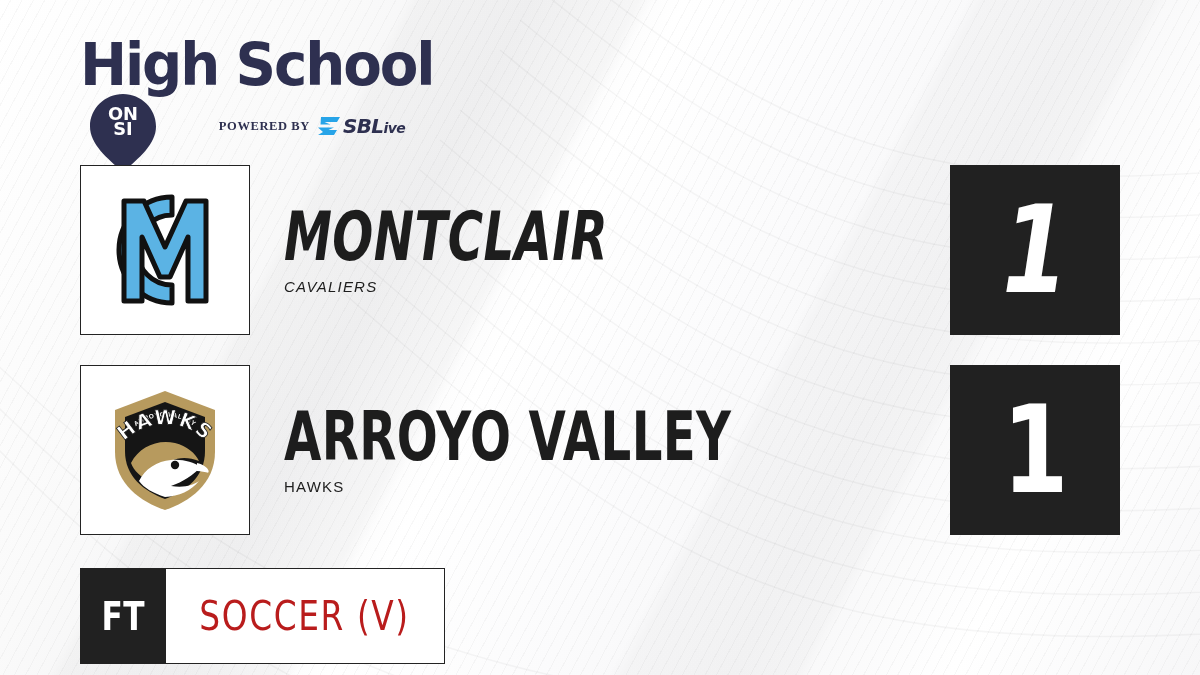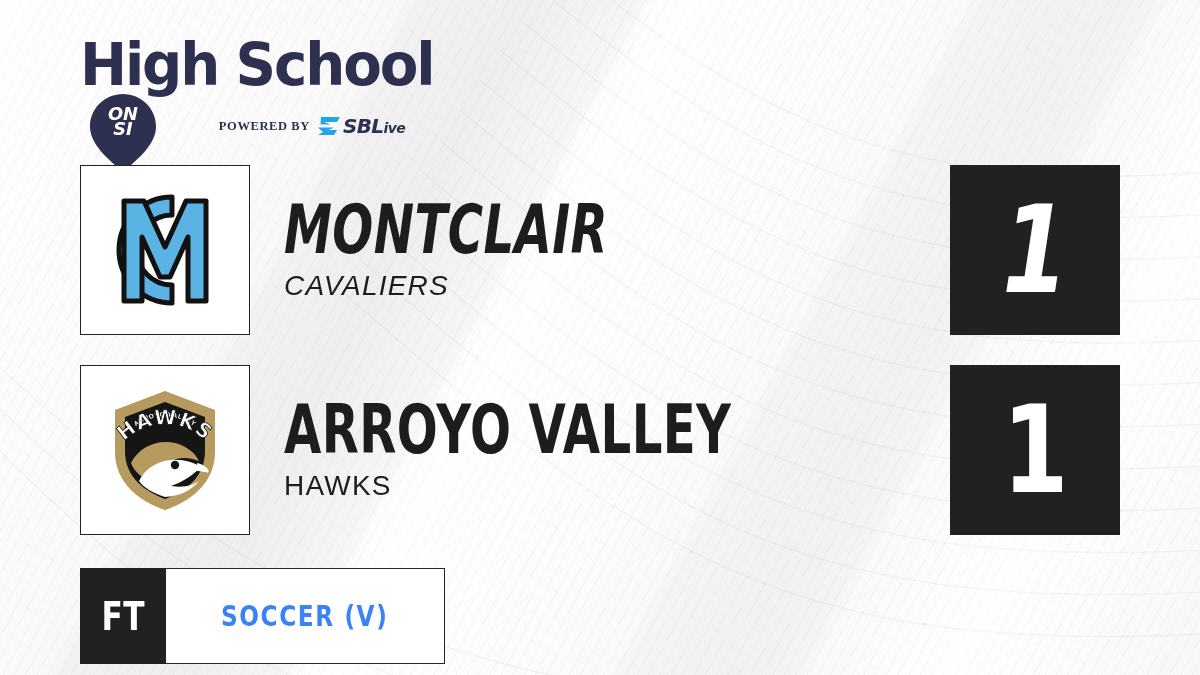--- a/index.html
+++ b/index.html
@@ -95,21 +95,20 @@
     position: absolute;
     left: 0; top: 13px;
     width: 66px;
     text-align: center;
     color: #ffffff;
     font-family: "DejaVu Sans", sans-serif;
     font-weight: 700;
     font-size: 17px;
     line-height: 15px;
     letter-spacing: 0px;
-    font-style: italic;
   }
   .pin-text span { display: block; transform: scaleX(1.05); }
 
   .brand-sub {
     display: flex;
     align-items: center;
     justify-content: center;
     gap: 8px;
     margin-top: 6px;
     padding-left: 24px;
@@ -181,21 +180,21 @@
     letter-spacing: 0.5px;
     color: #1d1d1d;
     white-space: nowrap;
     transform: scaleX(0.72);
     transform-origin: left center;
     margin-bottom: 2px;
   }
   .team-mascot {
     font-family: "Liberation Sans", sans-serif;
     font-weight: 400;
-    font-size: 28px;
+    font-size: 15px;
     letter-spacing: 1.2px;
     color: #1d1d1d;
     white-space: nowrap;
     margin-top: 5px;
   }
 
   .score-box {
     position: absolute;
     left: 950px;
     top: 0;
@@ -241,24 +240,24 @@
   .status-period span { display:block; transform: scaleX(0.80); }
   .status-sport {
     box-sizing: border-box;
     width: 279px;
     background: #ffffff;
     border: 1.6px solid #232323;
     border-left: none;
     display: flex;
     align-items: center;
     justify-content: center;
-    color: #3b82f6;
-    font-family: "DejaVu Sans", sans-serif;
-    font-weight: 700;
-    font-size: 29px;
+    color: #b91c1c;
+    font-family: "DejaVu Sans", sans-serif;
+    font-weight: 400;
+    font-size: 41px;
     letter-spacing: 2px;
   }
   .status-sport span { display:block; transform: scaleX(0.80); white-space: nowrap; }
 </style>
 </head>
 <body>
 
 <div class="stage">
 
   <div class="bg-layer bg-base"></div>

